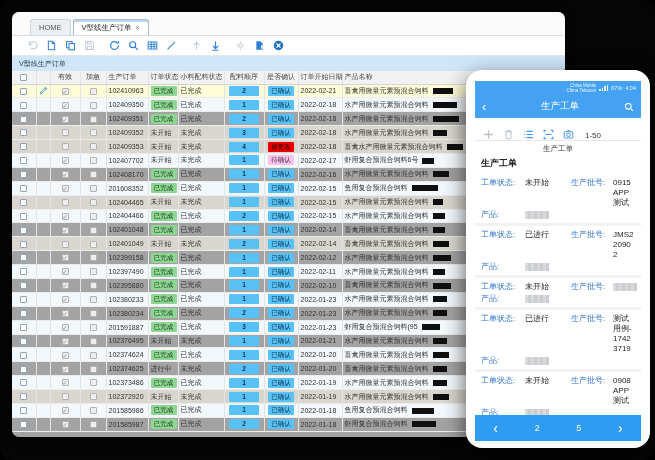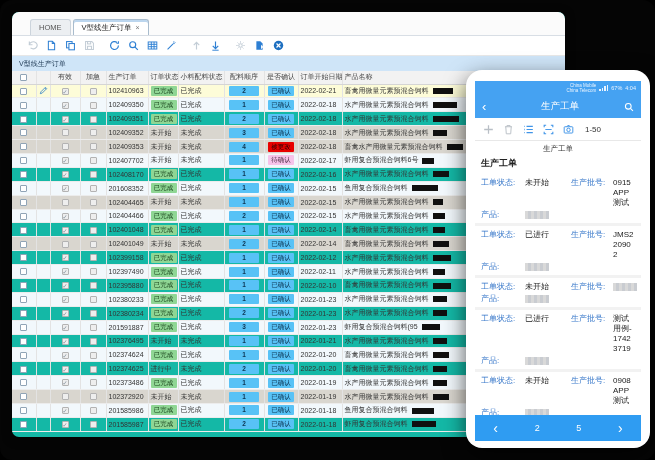--- a/index.html
+++ b/index.html
@@ -1,21 +1,21 @@
 <!DOCTYPE html>
 <html><head>
 <meta charset="utf-8">
 <style>
   html,body{margin:0;padding:0;background:#000;}
   *{box-sizing:border-box;}
   body{font-family:"Liberation Sans","DejaVu Sans",sans-serif;}
   #stage{position:relative;width:655px;height:460px;background:#050505;border-radius:12px;overflow:hidden;}
 
   
-  .app{position:absolute;left:12px;top:12px;width:553px;height:425px;background:#14b8a6;border-radius:7px;overflow:hidden;box-shadow:0 2px 10px rgba(0,0,0,.5);}
+  .app{position:absolute;left:12px;top:12px;width:553px;height:425px;background:#a3a3a3;border-radius:7px;overflow:hidden;box-shadow:0 2px 10px rgba(0,0,0,.5);}
   .tabstrip{height:24px;padding:8px 10px 0 18px;background:#fbfbfb;display:flex;align-items:flex-end;gap:2px;border-bottom:1px solid #d8dee5;}
   .tab{height:16px;padding:0 8px;font-size:7.5px;color:#555;background:#eceff2;border:1px solid #ccd4dc;border-bottom:none;border-radius:3px 3px 0 0;display:flex;align-items:center;gap:4px;}
   .tab.active{background:#fff;color:#222;border-color:#a9bccd;box-shadow:inset 0 2px 0 #bcd6ee;}
   .tab .x{color:#777;font-size:7px;}
   .toolbar{height:20px;display:flex;align-items:center;gap:7px;padding:0 0 0 14px;background:#fff;border-bottom:1px solid #e7e7e7;}
   .tbi{width:12px;height:12px;display:inline-flex;align-items:center;justify-content:center;color:#2d7fd3;}
   .tbi svg{width:11px;height:11px;}
   .tbi.dis{color:#c3cdd6;}
   .tbi.gap{margin-left:6px;}
   .sectionbar{height:15px;background:#cfe5f8;display:flex;align-items:center;padding-left:7px;font-size:7px;color:#1f3a55;}
@@ -56,21 +56,21 @@
   .screen{width:100%;height:100%;display:flex;flex-direction:column;overflow:hidden;background:#fff;}
   .p-status{height:14px;background:#45a2f2;color:#eaf4ff;display:flex;align-items:center;justify-content:flex-end;gap:3px;padding:0 5px;}
   .carriers{font-size:4.5px;line-height:5px;text-align:right;}
   .sig{display:flex;align-items:flex-end;gap:1px;height:6px;}
   .sig i{display:block;width:1.5px;background:#eaf4ff;}
   .p-batt{font-size:5.5px;}
   .p-nav{height:23px;background:#45a2f2;color:#fff;display:flex;align-items:center;padding:0 7px;}
   .p-back{font-size:13px;line-height:13px;width:14px;}
   .p-title{flex:1;text-align:center;font-size:9.5px;}
   .p-search svg{width:10px;height:10px;}
-  .p-tools{height:23px;display:flex;align-items:center;gap:9px;padding:0 8px;border-bottom:1px solid #e8e8e8;}
+  .p-tools{height:23px;display:flex;align-items:flex-end;gap:9px;padding:0 8px;border-bottom:1px solid #e8e8e8;}
   .p-tools .ic{color:#3f94e8;display:inline-flex;}
   .p-tools .ic svg{width:11px;height:11px;}
   .p-tools .ic.dis{color:#b9bfc6;}
   .p-range{font-size:8px;color:#333;margin-left:2px;}
   .p-sub{font-size:7.5px;color:#333;text-align:center;margin-top:3px;}
   .p-listtitle{font-size:9px;color:#222;font-weight:bold;padding:3px 6px 4px 6px;}
   .p-list{flex:1;overflow:hidden;}
   .p-item{border-top:3px solid #f2f2f2;padding:4px 6px 3px 6px;}
   .p-item:first-child{border-top:none;}
   .p-row{display:flex;font-size:8px;line-height:10px;}

